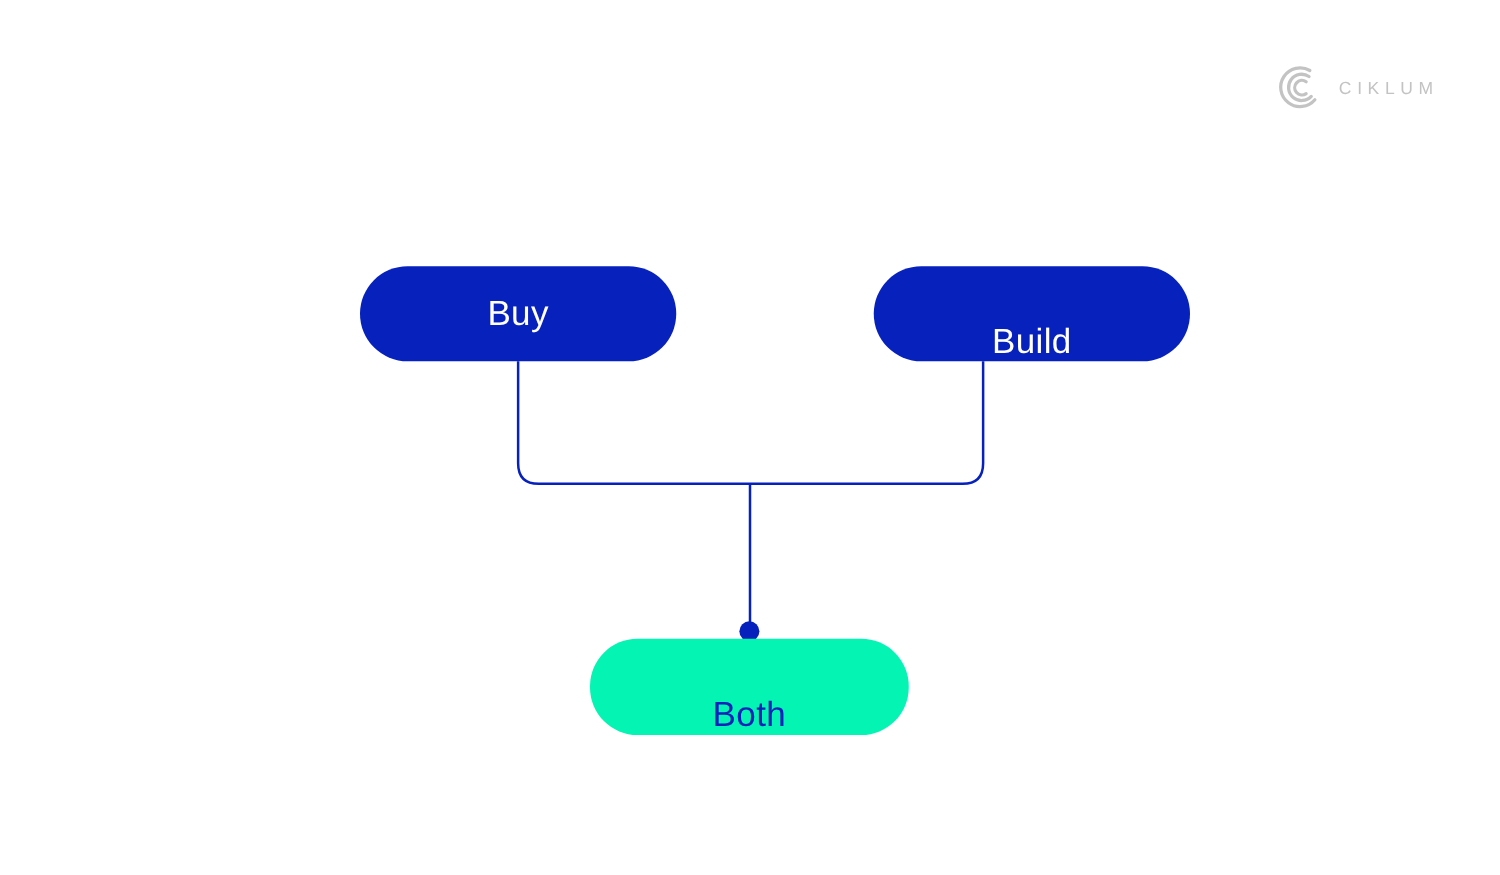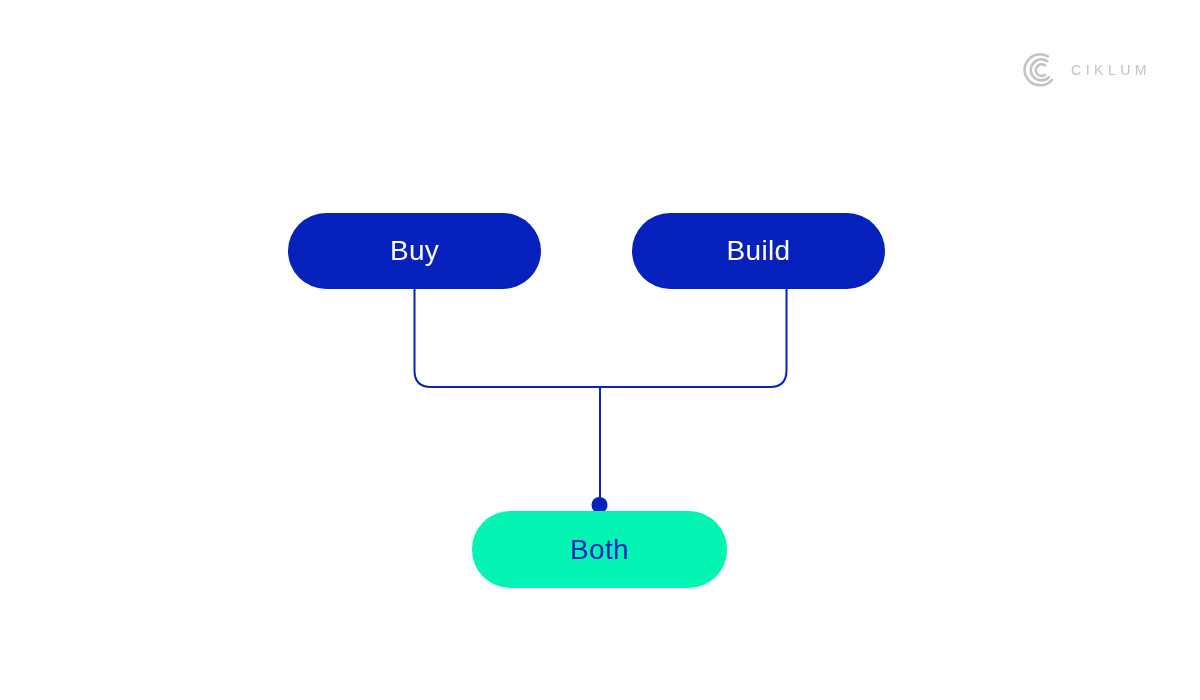--- a/index.html
+++ b/index.html
@@ -74,23 +74,24 @@
     font-weight: 500;
     letter-spacing: 0.3px;
   }
   .pill-blue {
     background: var(--blue, #0721bc);
     color: var(--white, #ffffff);
   }
   .pill-teal {
     background: var(--teal, #03f4b3);
     color: var(--blue, #0721bc);
+    align-items: flex-end;
   }
   .pill-buy   { left: 288px; top: 213px; }
-  .pill-build { left: 632px; top: 213px; }
+  .pill-build { left: 699px; top: 213px; align-items: flex-end; }
   .pill-both  { left: 472px; top: 511px; width: 255px; height: 77px; }
 </style>
 </head>
 <body>
 
 <div class="stage">
 
   <div class="logo">
     <svg class="logo-mark" viewBox="0 0 42 42" aria-hidden="true">
       <path d="M 28.9 7.4 A 15.5 15.5 0 1 0 32.9 30.8"></path>

